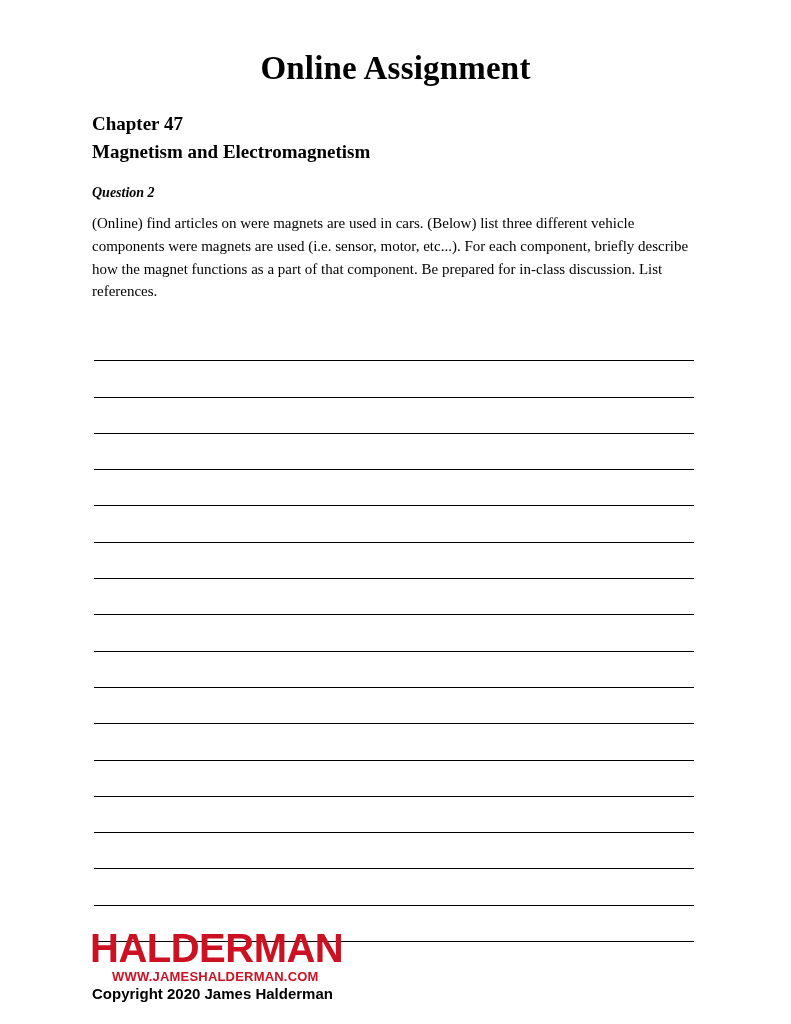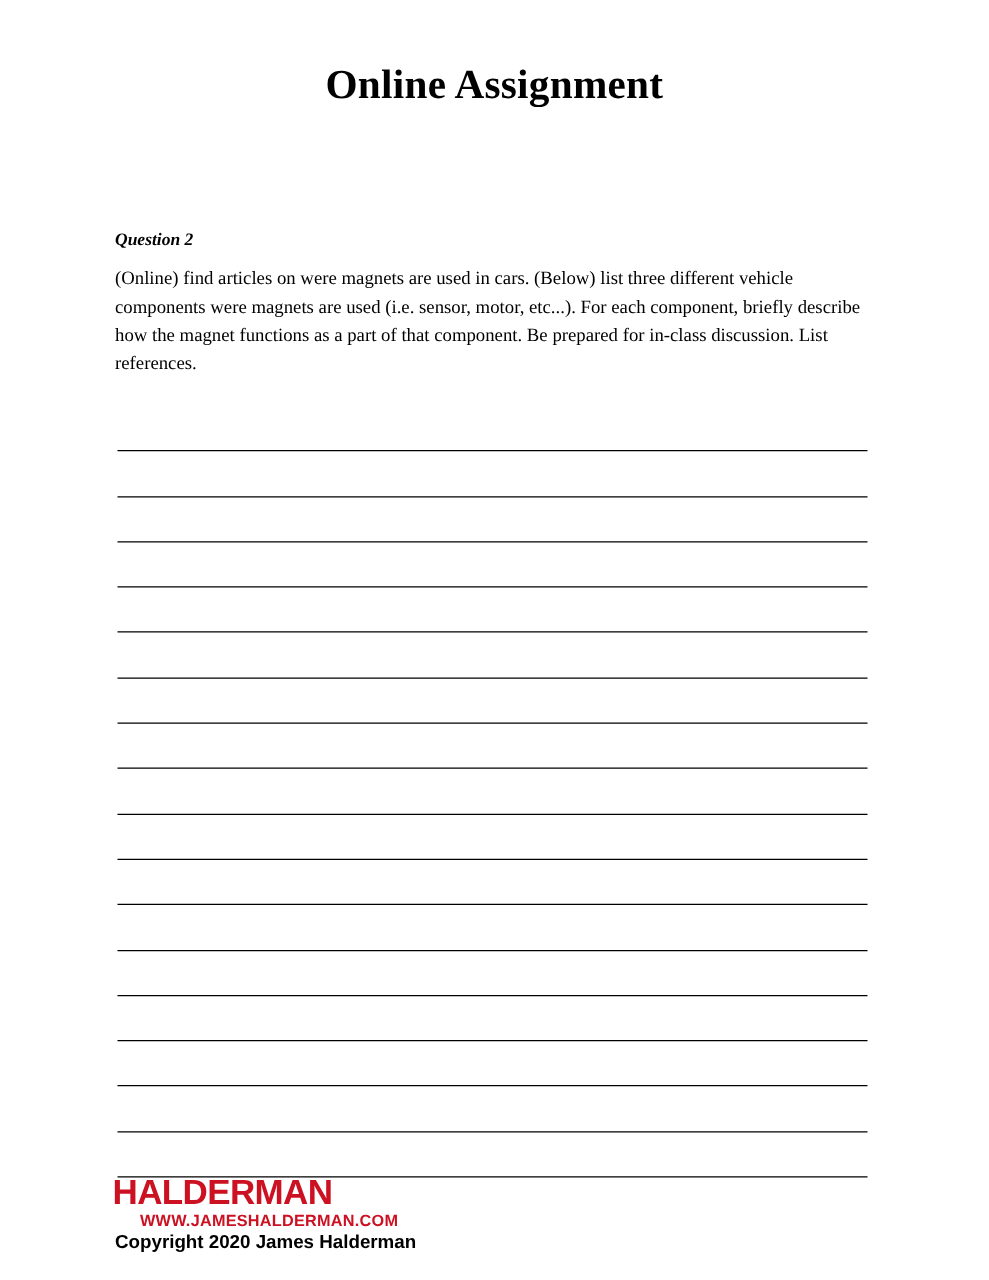--- a/index.html
+++ b/index.html
@@ -68,21 +68,21 @@
   }
   .footer {
     position: absolute;
     left: 90px;
     bottom: 22px;
     width: 300px;
   }
   .brand {
     font-family: "Liberation Sans", sans-serif;
     font-weight: bold;
-    font-size: 28px;
+    font-size: 40px;
     color: #cc1122;
     letter-spacing: -0.5px;
     line-height: 1;
   }
   .brand-url {
     font-family: "Liberation Sans", sans-serif;
     font-weight: bold;
     font-size: 13px;
     color: #cc1122;
     letter-spacing: 0.2px;
@@ -99,20 +99,22 @@
   }
 </style>
 </head>
 <body>
 
 <div class="page">
 
   <div class="doc-title">Online Assignment</div>
 
   <div class="chapter-block">
+    <div>Chapter 47</div>
+    <div>Magnetism and Electromagnetism</div>
   </div>
 
   <div class="question-label">Question 2</div>
 
   <div class="prompt">(Online) find articles on were magnets are used in cars. (Below) list three different vehicle components were magnets are used (i.e. sensor, motor, etc...). For each component, briefly describe how the magnet functions as a part of that component. Be prepared for in-class discussion. List references.</div>
 
   <div class="lines">
     <div class="line"></div>
     <div class="line"></div>
     <div class="line"></div>

